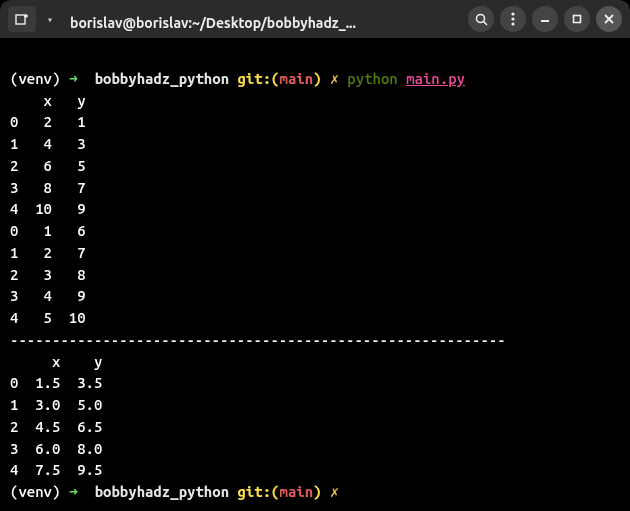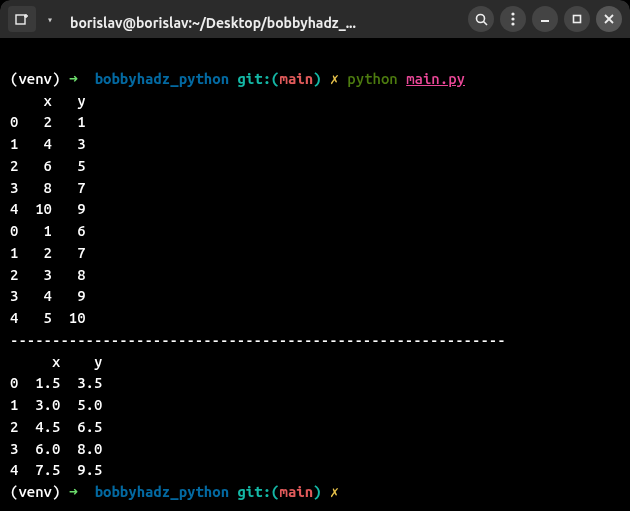--- a/index.html
+++ b/index.html
@@ -59,22 +59,22 @@
   }
   .terminal {
     padding: 8px 10px 10px 10px;
     color: #fff;
     line-height: 1.45;
     white-space: pre;
     font-weight: 500;
   }
   .c-venv { color: #fff; }
   .c-arrow { color: #6cdc6c; font-weight: bold; }
-  .c-dir { color: #0369a1; font-weight: bold; }
-  .c-git { color: #14b8a6; font-weight: bold; }
+  .c-dir { color: #e5e5e5; font-weight: bold; }
+  .c-git { color: #fde047; font-weight: bold; }
   .c-branch { color: #e05a5a; font-weight: bold; text-align: center; }
   .c-x { color: #e8c34b; font-weight: bold; }
   .c-py { color: #4d7c0f; }
   .c-file { color: #ec4899; text-decoration: underline; }
   .out { color: #fff; margin-top: 17px; }
   svg { display: block; }
 </style>
 </head>
 <body>
 

